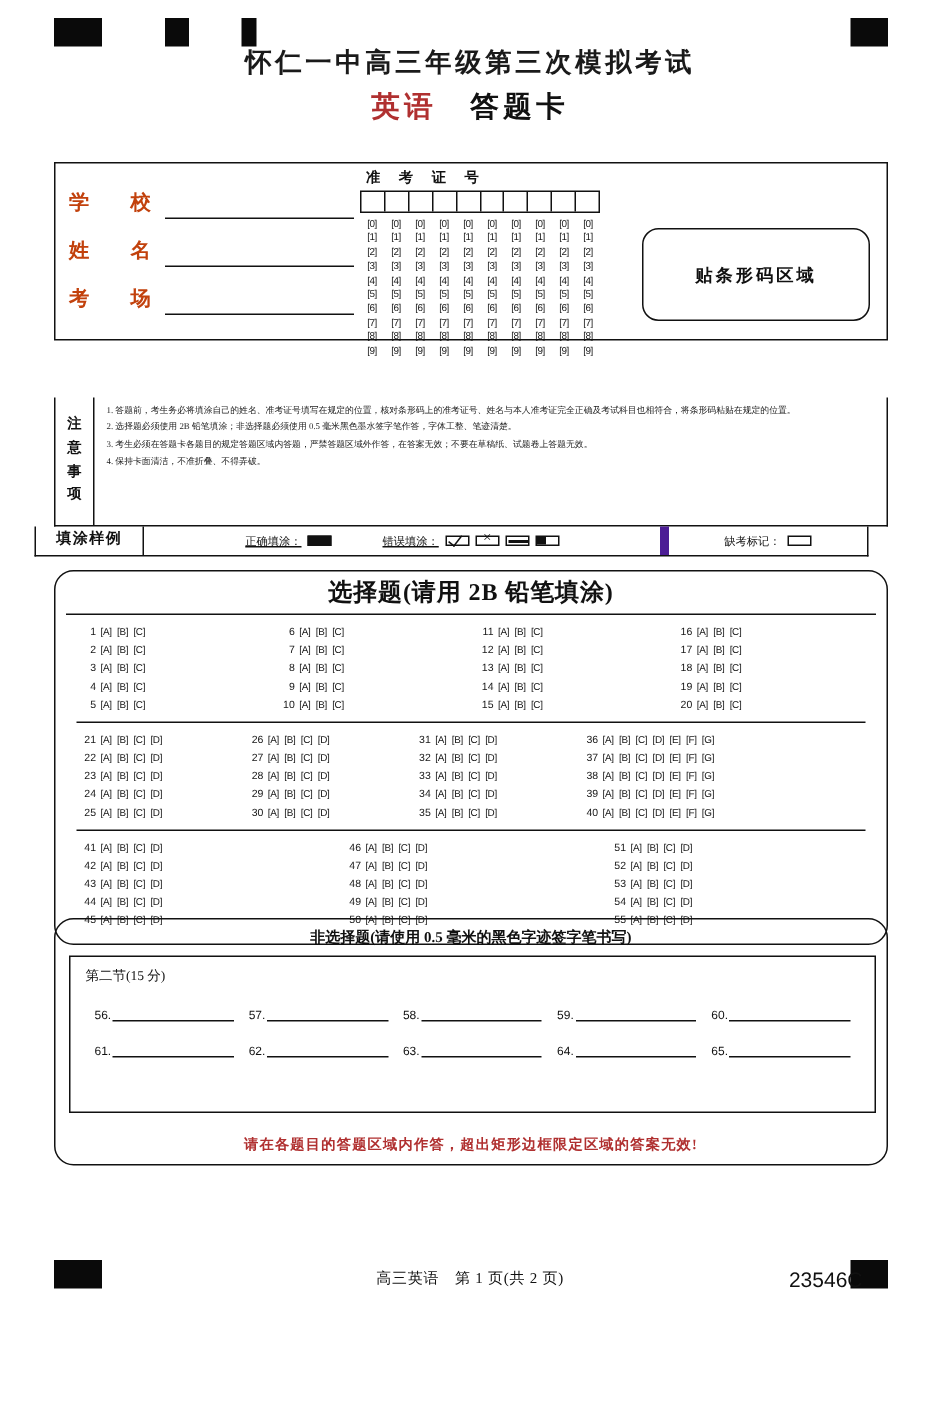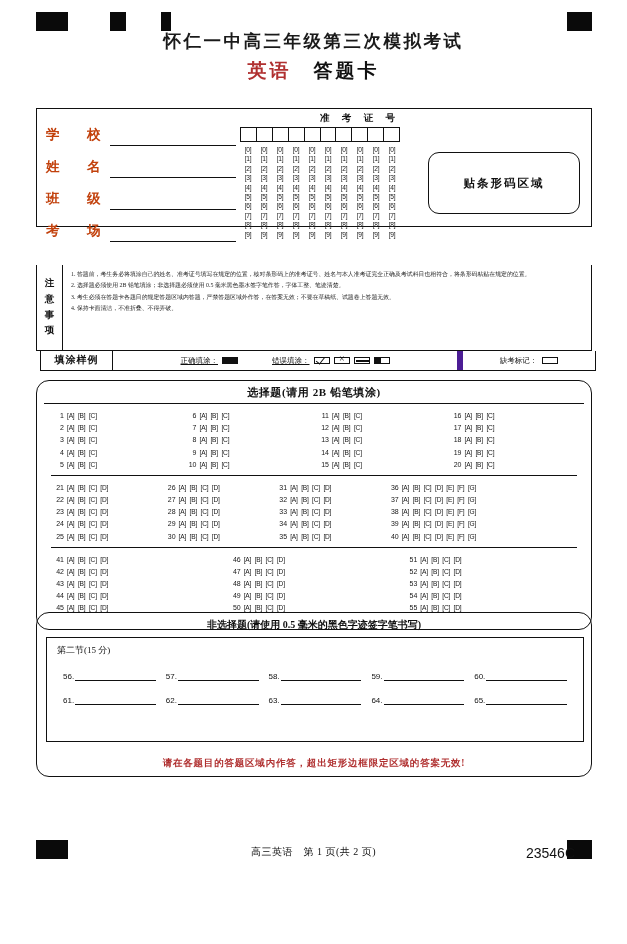--- a/index.html
+++ b/index.html
@@ -83,21 +83,21 @@
     height: 15px;
   }
 
   
   .examno {
     position: absolute;
     left: 240px; top: 112px;
     width: 160px;
   }
   .examno-title {
-    text-align: right;
+    text-align: left;
     font-size: 9.5px;
     letter-spacing: 5px;
     font-weight: bold;
     margin-bottom: 2px;
     padding-left: 4px;
   }
   .examno-boxes {
     display: flex;
     border: 1px solid #111;
     height: 15px;
@@ -165,21 +165,21 @@
     padding: 4px 6px 2px 8px;
     font-size: 5.9px;
     line-height: 1.75;
     color: #1c1c1c;
   }
   .notice-item { margin-bottom: 1px; }
 
   
   .sample {
     position: absolute;
-    left: 40px; top: 351px;
+    left: 23px; top: 351px;
     width: 556px; height: 20px;
     border: 1.2px solid #111;
     border-top: none;
     display: flex;
     align-items: center;
     font-size: 9px;
   }
   .sample-label {
     width: 72px;
     text-align: center;
@@ -245,21 +245,21 @@
   .mc-panel {
     position: absolute;
     left: 36px; top: 380px;
     width: 556px; height: 250px;
     border: 1.1px solid #111;
     border-radius: 13px;
     background: #fff;
   }
   .mc-head {
     text-align: center;
-    font-size: 11px;
+    font-size: 16px;
     font-weight: bold;
     padding-top: 4px;
     letter-spacing: 0.6px;
   }
   .mc-rule {
     margin: 3px 7px 0 7px;
     border-top: 1px solid #111;
   }
   .mc-block {
     display: flex;
@@ -388,24 +388,20 @@
 
   <div class="frame"></div>
 
   <div class="info-fields">
     <div class="field-row">
       <span class="field-label">学　校</span>
       <span class="field-line"></span>
     </div>
     <div class="field-row">
       <span class="field-label">姓　名</span>
-      <span class="field-line"></span>
-    </div>
-    <div class="field-row">
-      <span class="field-label">班　级</span>
       <span class="field-line"></span>
     </div>
     <div class="field-row">
       <span class="field-label">考　场</span>
       <span class="field-line"></span>
     </div>
   </div>
 
   <div class="examno">
     <div class="examno-title">准 考 证 号</div>

